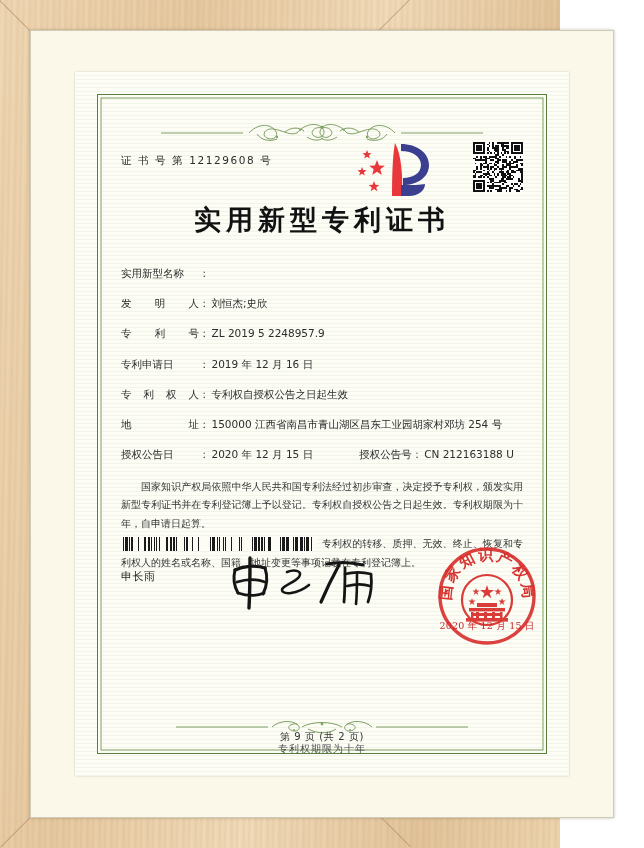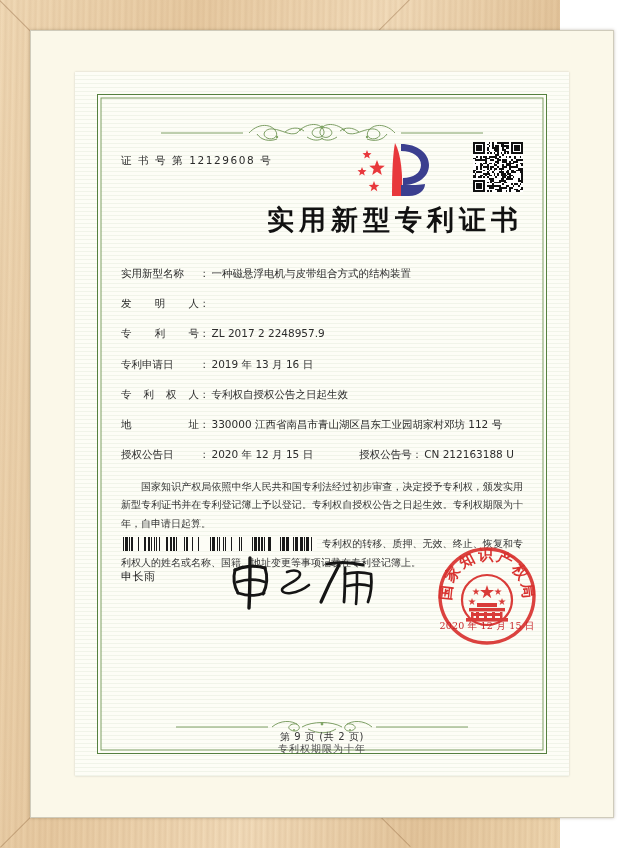--- a/index.html
+++ b/index.html
@@ -138,21 +138,21 @@
     position: absolute;
     right: 0px;
     top: 10px;
     width: 50px;
     height: 50px;
   }
 
   
   #title {
     margin-top: 34px;
-    text-align: right;
+    text-align: center;
     font-size: 27px;
     font-weight: 700;
     letter-spacing: 5px;
     color: #111;
     font-family: "DejaVu Serif", "Liberation Serif", serif;
   }
 
   
   #fields {
     margin-top: 28px;
@@ -350,66 +350,66 @@
 
         <div id="cert-no">证 书 号 第 12129608 号</div>
 
         <div id="title">实用新型专利证书</div>
 
         <div id="fields">
 
           <div class="field-row">
             <span class="field-label">实用新型名称</span>
             <span class="field-colon">：</span>
-            <span class="field-value">一种磁悬浮电机与皮带组合方式的结构装置</span>
           </div>
 
           <div class="field-row">
             <span class="field-label spread">
               <span>发</span>
                 <span>明</span>
                 <span>人</span>
             </span>
             <span class="field-colon">：</span>
+            <span class="field-value">刘恒杰;史欣</span>
           </div>
 
           <div class="field-row">
             <span class="field-label spread">
               <span>专</span>
                 <span>利</span>
                 <span>号</span>
             </span>
             <span class="field-colon">：</span>
-            <span class="field-value">ZL 2017 2 2248957.9</span>
+            <span class="field-value">ZL 2019 5 2248957.9</span>
           </div>
 
           <div class="field-row">
             <span class="field-label">专利申请日</span>
             <span class="field-colon">：</span>
-            <span class="field-value">2019 年 13 月 16 日</span>
+            <span class="field-value">2019 年 12 月 16 日</span>
           </div>
 
           <div class="field-row">
             <span class="field-label spread">
               <span>专</span>
                 <span>利</span>
                 <span>权</span>
                 <span>人</span>
             </span>
             <span class="field-colon">：</span>
             <span class="field-value">专利权自授权公告之日起生效</span>
           </div>
 
           <div class="field-row">
             <span class="field-label spread">
               <span>地</span>
                 <span>址</span>
             </span>
             <span class="field-colon">：</span>
-            <span class="field-value">330000 江西省南昌市青山湖区昌东工业园胡家村邓坊 112 号</span>
+            <span class="field-value">150000 江西省南昌市青山湖区昌东工业园胡家村邓坊 254 号</span>
           </div>
 
           <div class="field-row two-col">
             <span class="field-label">授权公告日</span>
             <span class="field-colon">：</span>
             <span class="field-value">2020 年 12 月 15 日</span>
             <span class="pub-gap"></span>
             <span>授权公告号</span>
             <span class="field-colon">：</span>
             <span>CN 212163188 U</span>

